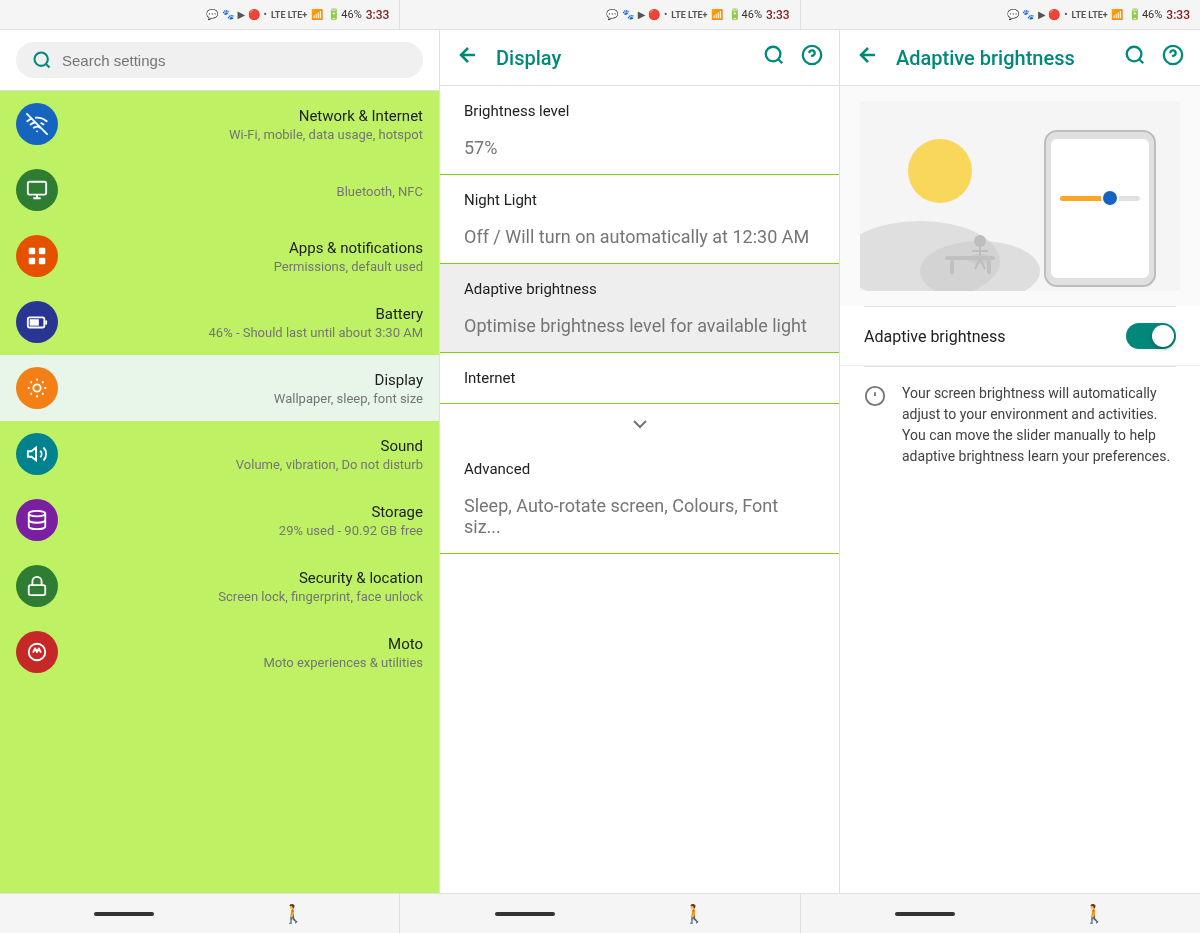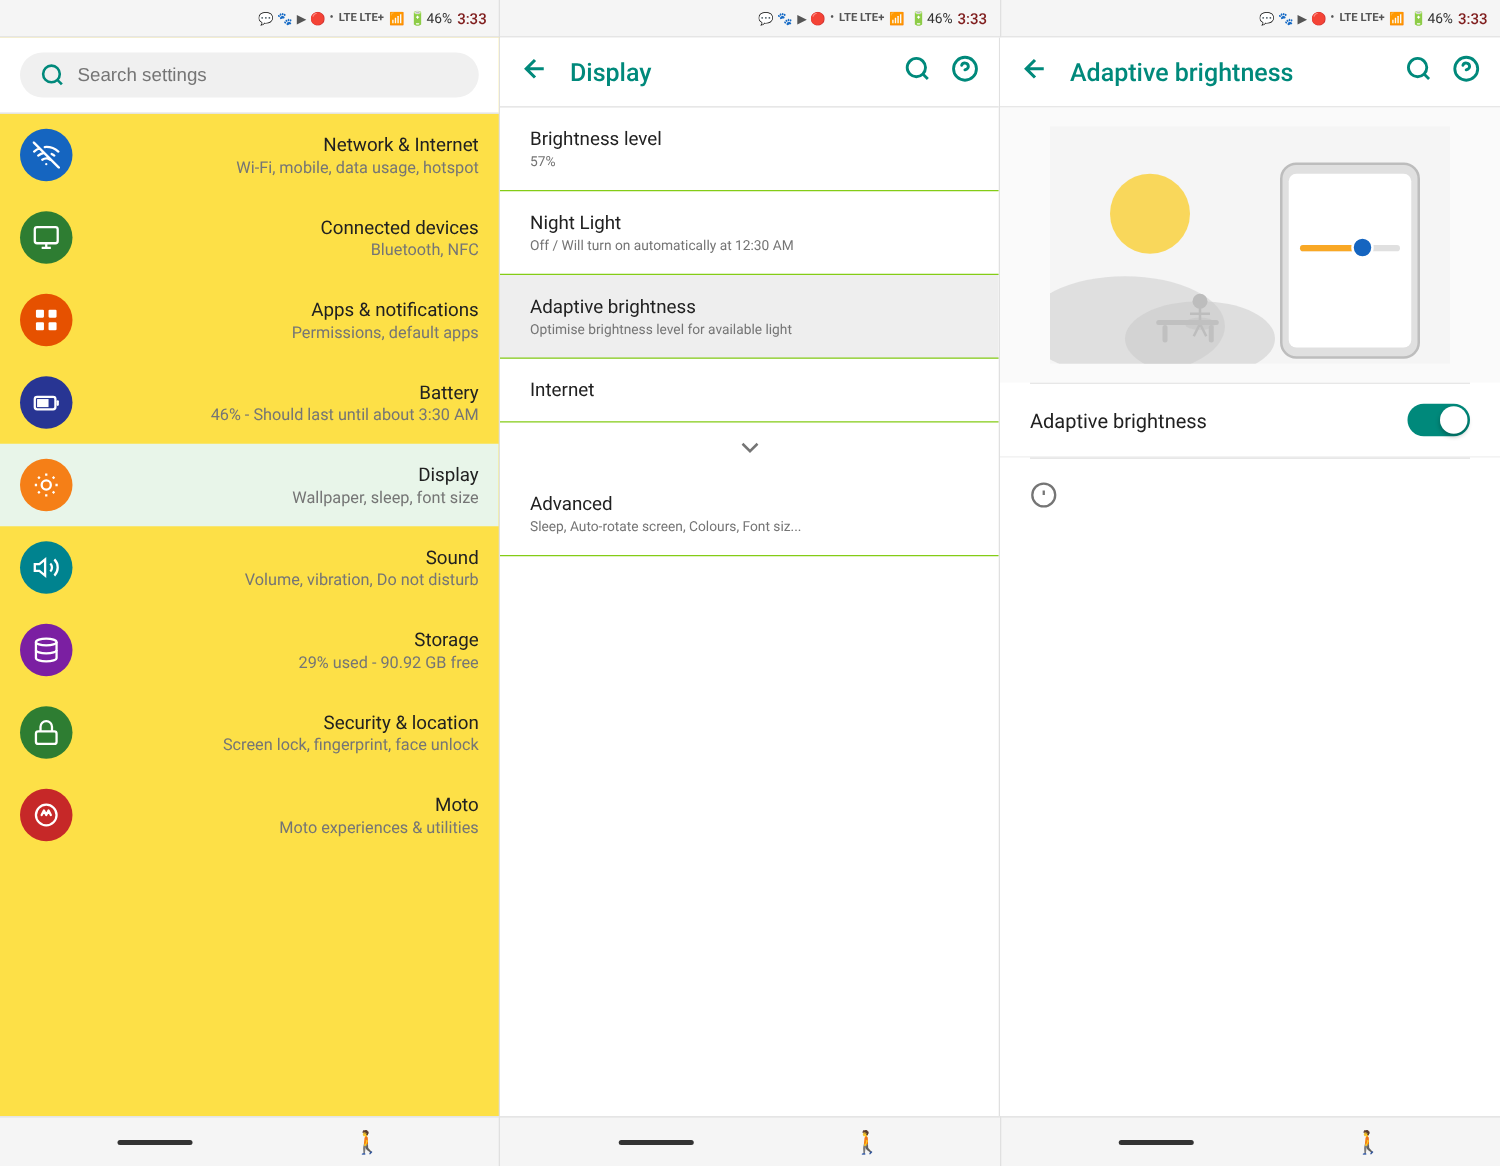--- a/index.html
+++ b/index.html
@@ -32,22 +32,22 @@
 
     
     .main-content {
       display: flex;
       flex: 1;
       overflow: hidden;
     }
 
     
     .panel-1 {
-      width: 400px;
-      background: #fde047;
+      width: 440px;
+      background: #bef264;
       border-right: 1px solid #e0e0e0;
       display: flex;
       flex-direction: column;
     }
     .search-bar {
       padding: 12px 16px;
       border-bottom: 1px solid #e0e0e0;
       background: #fff;
     }
     .search-input-wrap {
@@ -120,21 +120,21 @@
       cursor: pointer;
     }
     .display-list { overflow-y: auto; flex: 1; }
     .display-item {
       padding: 16px 24px;
       border-bottom: 1px solid #84cc16;
       cursor: pointer;
     }
     .display-item.active { background: #eeeeee; }
     .display-item-title { font-size: 15px; color: #212121; }
-    .display-item-subtitle { font-size: 11px; color: #757575; margin-top: 3px; }
+    .display-item-subtitle { font-size: 18px; color: #757575; margin-top: 17px; }
     .display-item-expand {
       display: flex;
       align-items: center;
       justify-content: center;
       padding: 8px 24px;
       color: #757575;
       font-size: 20px;
     }
 
     
@@ -329,37 +329,36 @@
       </div>
 
       <div class="settings-item">
         <div class="settings-icon" style="background:#2e7d32;">
           <svg width="22" height="22" viewBox="0 0 24 24" fill="none" stroke="white" stroke-width="2">
               <rect x="2" y="3" width="20" height="14" rx="2"></rect>
               <path d="M8 21h8M12 17v4"></path>
             </svg>
         </div>
         <div class="settings-item-text">
-          <div class="settings-item-title">Connected devices</div>
           <div class="settings-item-subtitle">Bluetooth, NFC</div>
         </div>
       </div>
 
       <div class="settings-item">
         <div class="settings-icon" style="background:#e65100;">
           <svg width="22" height="22" viewBox="0 0 24 24" fill="white">
               <rect x="3" y="3" width="7" height="7" rx="1"></rect>
               <rect x="14" y="3" width="7" height="7" rx="1"></rect>
               <rect x="3" y="14" width="7" height="7" rx="1"></rect>
               <rect x="14" y="14" width="7" height="7" rx="1"></rect>
             </svg>
         </div>
         <div class="settings-item-text">
           <div class="settings-item-title">Apps &amp; notifications</div>
-          <div class="settings-item-subtitle">Permissions, default apps</div>
+          <div class="settings-item-subtitle">Permissions, default used</div>
         </div>
       </div>
 
       <div class="settings-item">
         <div class="settings-icon" style="background:#283593;">
           <svg width="22" height="22" viewBox="0 0 24 24" fill="none" stroke="white" stroke-width="2">
               <rect x="2" y="7" width="18" height="11" rx="2"></rect>
               <path d="M22 11v3" stroke-linecap="round"></path>
               <rect x="5" y="10" width="8" height="5" fill="white"></rect>
             </svg>
@@ -561,20 +560,21 @@
     <div class="divider"></div>
 
     <div class="info-row">
       <span class="info-icon">
         <svg width="22" height="22" viewBox="0 0 24 24" fill="none" stroke="#757575" stroke-width="2">
             <circle cx="12" cy="12" r="10"></circle>
             <line x1="12" y1="8" x2="12" y2="12"></line>
             <line x1="12" y1="16" x2="12.01" y2="16" stroke-width="3"></line>
           </svg>
       </span>
+      <span class="info-text">Your screen brightness will automatically adjust to your environment and activities. You can move the slider manually to help adaptive brightness learn your preferences.</span>
     </div>
 
   </div>
 </div>
 
 <div class="bottom-nav">
   <div class="bottom-nav-panel">
     <div class="nav-pill"></div>
     <span class="nav-person">🚶</span>
   </div>

